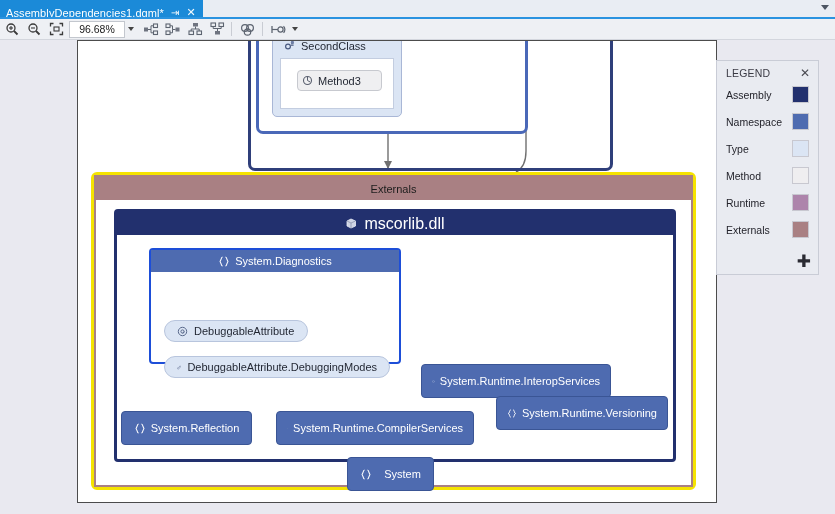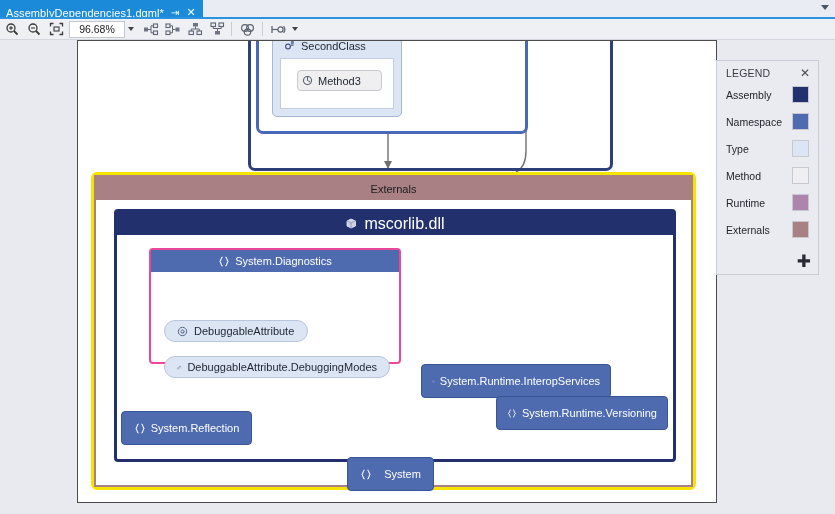--- a/index.html
+++ b/index.html
@@ -126,21 +126,21 @@
   }
   .assembly-hdr{
     height:23px;background:#22306e;color:#ffffff;
     display:flex;align-items:center;justify-content:center;gap:6px;
     font-size:16px;
   }
 
   
   .ns-group{
     position:absolute;left:32px;top:36px;width:252px;height:116px;
-    border:2px solid #ec4899;border-radius:4px;background:#ffffff;box-sizing:border-box;
+    border:2px solid #1d4ed8;border-radius:4px;background:#ffffff;box-sizing:border-box;
   }
   .ns-group-hdr{
     height:22px;background:#4e6bb0;color:#ffffff;
     display:flex;align-items:center;justify-content:center;gap:5px;
     font-size:11px;
   }
   .typepill{
     position:absolute;height:22px;
     background:#dbe5f4;border:1px solid #b8c5dd;border-radius:11px;
     display:flex;align-items:center;gap:6px;padding:0 12px;
@@ -389,20 +389,27 @@
             </div>
 
             <div class="ns-node" style="left:4px;top:199px;width:131px;">
               <svg width="12" height="11" viewBox="0 0 12 11">
                 <path d="M4.6 1 C2.6 1 3.4 5.5 1.6 5.5 C3.4 5.5 2.6 10 4.6 10" fill="none" stroke="#ffffff" stroke-width="1.1"></path>
                 <path d="M7.4 1 C9.4 1 8.6 5.5 10.4 5.5 C8.6 5.5 9.4 10 7.4 10" fill="none" stroke="#ffffff" stroke-width="1.1"></path>
               </svg>
               <span>System.Reflection</span>
             </div>
 
+            <div class="ns-node" style="left:159px;top:199px;width:198px;">
+              <svg width="12" height="11" viewBox="0 0 12 11">
+                <path d="M4.6 1 C2.6 1 3.4 5.5 1.6 5.5 C3.4 5.5 2.6 10 4.6 10" fill="none" stroke="#ffffff" stroke-width="1.1"></path>
+                <path d="M7.4 1 C9.4 1 8.6 5.5 10.4 5.5 C8.6 5.5 9.4 10 7.4 10" fill="none" stroke="#ffffff" stroke-width="1.1"></path>
+              </svg>
+              <span>System.Runtime.CompilerServices</span>
+            </div>
 
             <div class="ns-node" style="left:379px;top:184px;width:172px;">
               <svg width="12" height="11" viewBox="0 0 12 11">
                 <path d="M4.6 1 C2.6 1 3.4 5.5 1.6 5.5 C3.4 5.5 2.6 10 4.6 10" fill="none" stroke="#ffffff" stroke-width="1.1"></path>
                 <path d="M7.4 1 C9.4 1 8.6 5.5 10.4 5.5 C8.6 5.5 9.4 10 7.4 10" fill="none" stroke="#ffffff" stroke-width="1.1"></path>
               </svg>
               <span>System.Runtime.Versioning</span>
             </div>
 
             <div class="ns-node" style="left:230px;top:245px;width:87px;gap:12px;">

